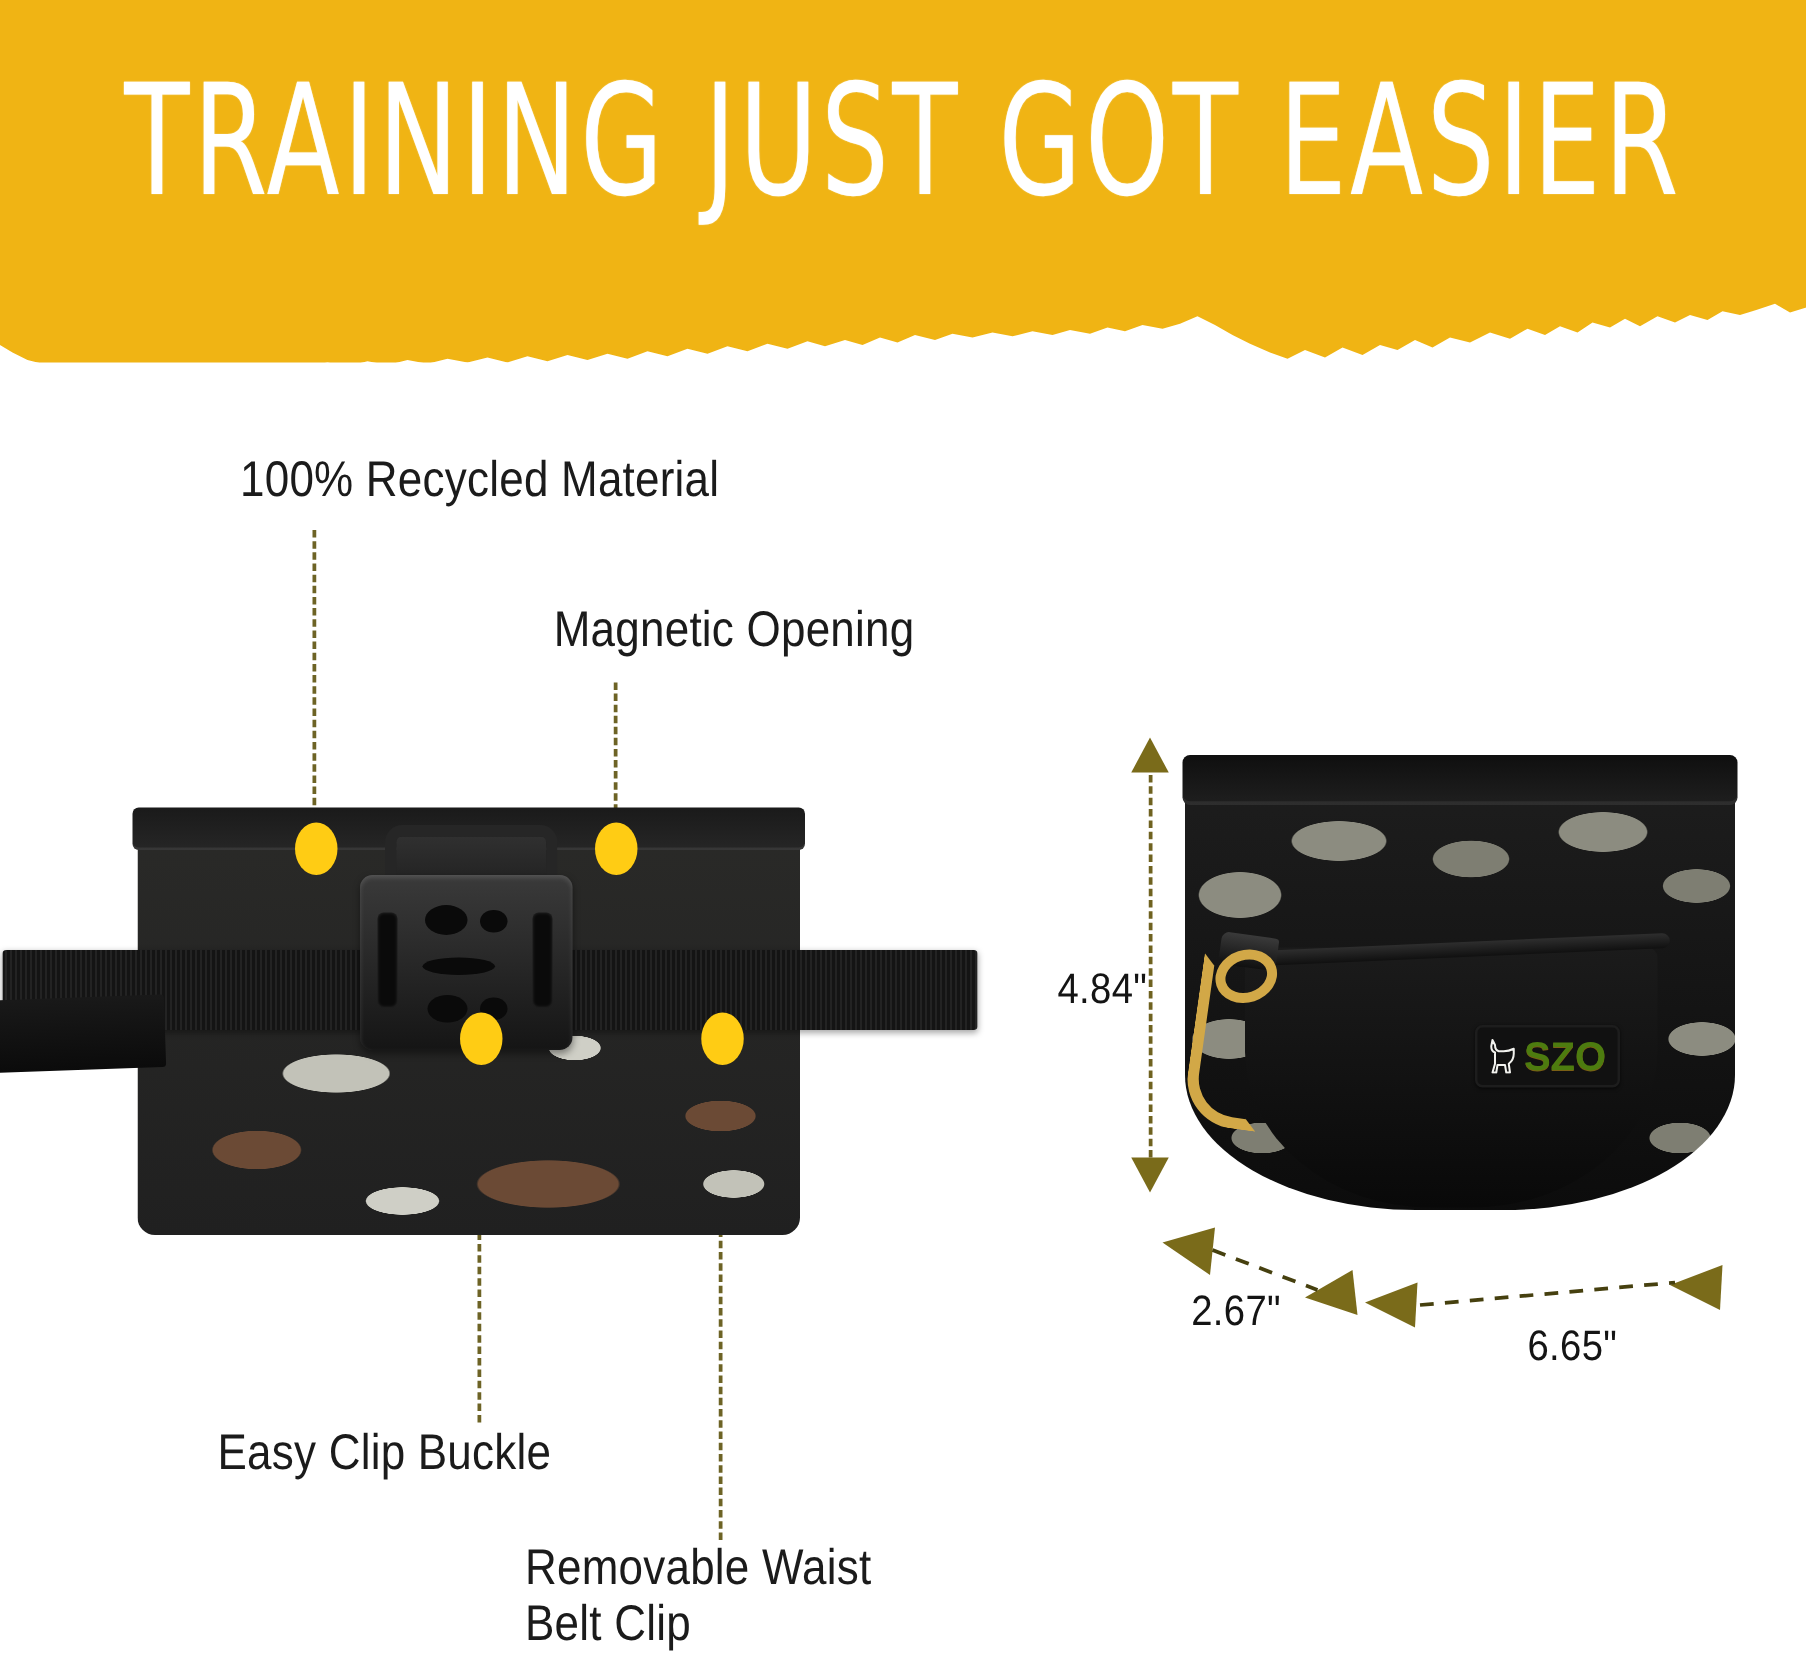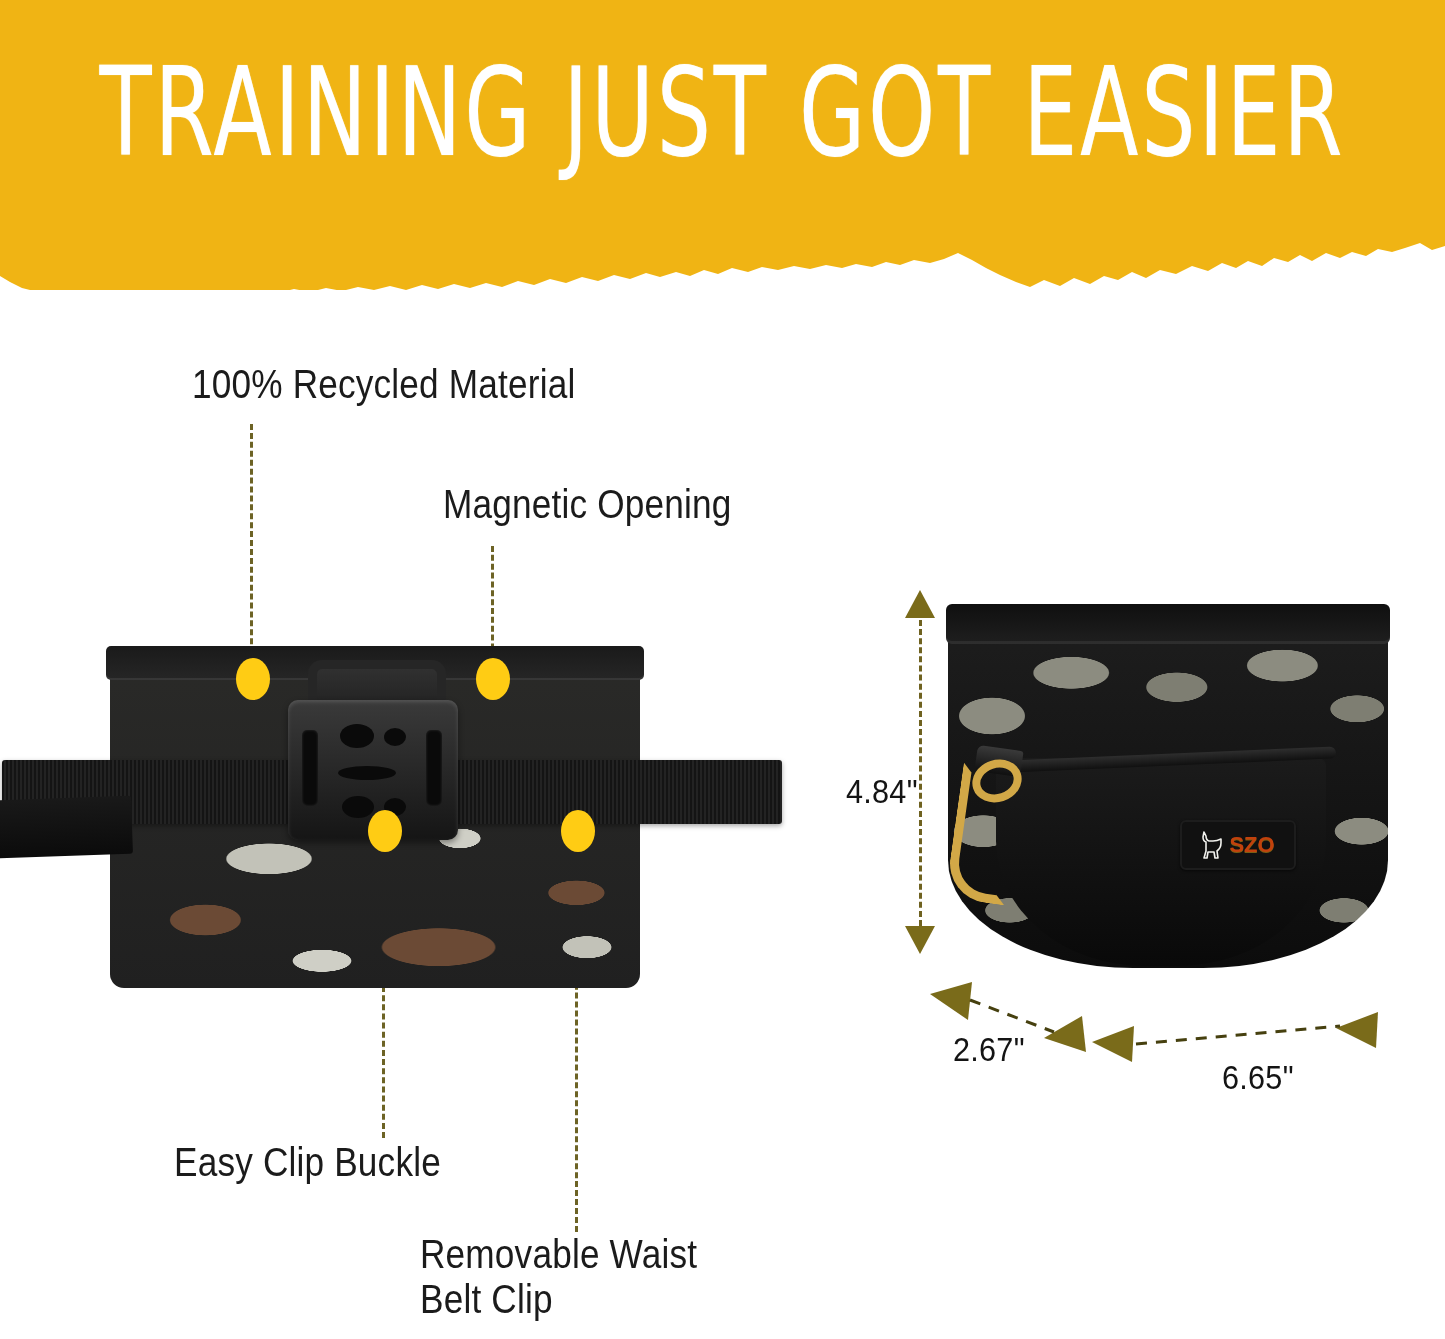--- a/index.html
+++ b/index.html
@@ -176,22 +176,22 @@
   }
   .r-logo{
     position:absolute;left:232px;top:212px;width:112px;height:46px;
     background:#111111;
     border:2px solid #1d1d1d;
     border-radius:6px;
     display:flex;align-items:center;justify-content:center;gap:6px;
     box-shadow:0 1px 3px rgba(0,0,0,.6);
   }
   .r-logo-text{
-    color:#c2410c;font-family:"Liberation Sans", sans-serif;
-    font-size:22px;font-weight:700;letter-spacing:0px;
+    color:#4d7c0f;font-family:"Liberation Sans", sans-serif;
+    font-size:32px;font-weight:700;letter-spacing:0px;
     text-shadow:0 1px 0 #7a5f15;
   }
   .r-logo-dog{width:22px;height:28px;}
 
   
   .dim-label{
     position:absolute;color:#141414;
     font-family:"Liberation Sans", sans-serif;
     font-size:34px;letter-spacing:.3px;
     transform:scaleX(0.9);transform-origin:0 50%;

